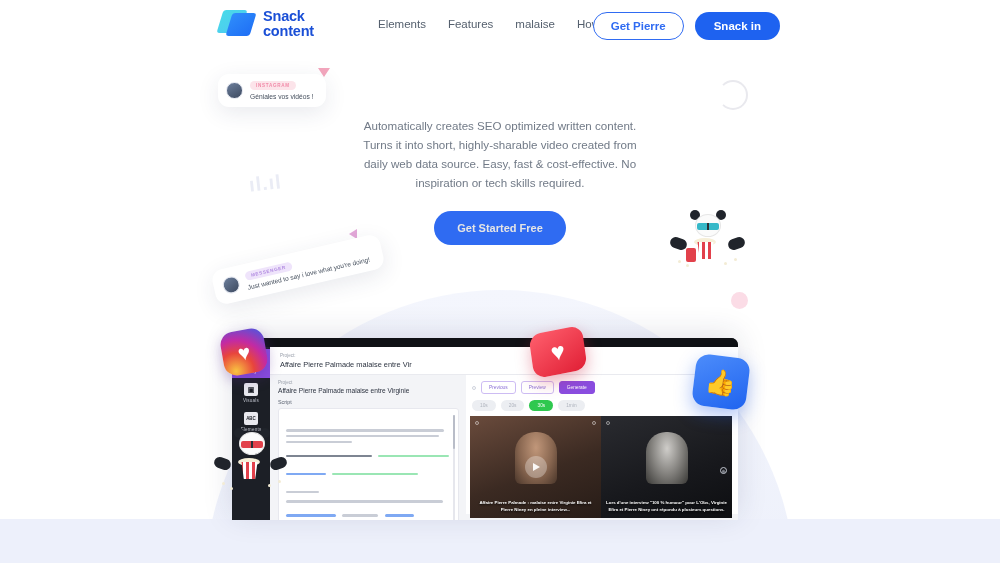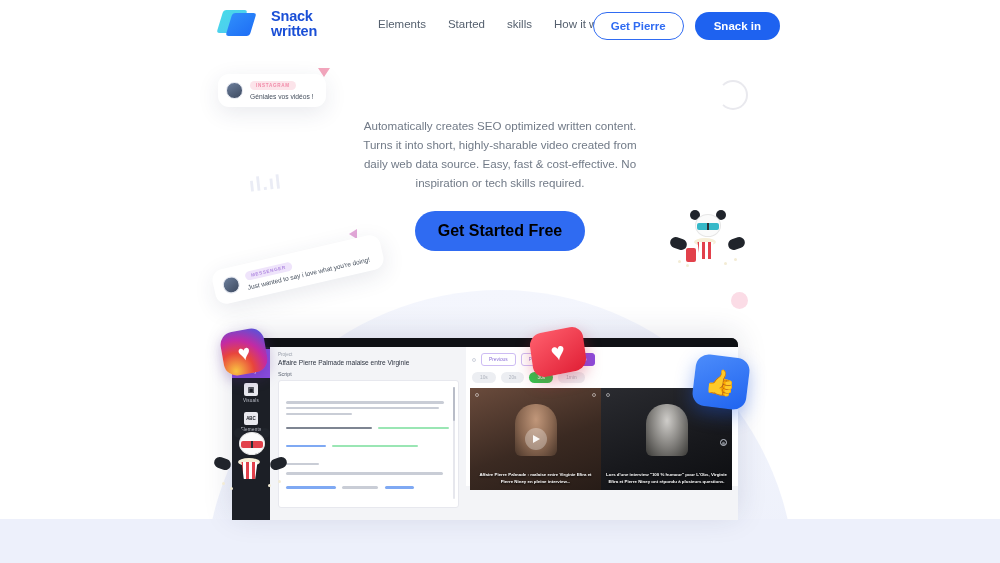--- a/index.html
+++ b/index.html
@@ -39,21 +39,21 @@
   .pink-arrow {
     position: absolute; z-index: 3;
     width: 0; height: 0;
   }
 
   
   header {
     position: absolute; top: 0; left: 0; width: 1000px; height: 54px;
     display: flex; align-items: center; z-index: 20;
   }
-  .logo { position: absolute; left: 220px; top: 9px; display: flex; align-items: center; gap: 17px; }
+  .logo { position: absolute; left: 220px; top: 9px; display: flex; align-items: center; gap: 9px; }
   .logo-mark { position: relative; width: 34px; height: 30px; }
   .logo-mark i {
     position: absolute; display: block;
     width: 24px; height: 23px;
     transform: skewX(-17deg);
     border-radius: 3px;
   }
   .logo-mark i.back  { left: 0px;  top: 1px; background: linear-gradient(135deg,#3fd8e8,#45c6f0); opacity: .95; }
   .logo-mark i.front { left: 9px;  top: 4px; background: linear-gradient(135deg,#2f8dfb,#1f6ff5); }
   .logo-text { line-height: 1.02; font-weight: 800; font-size: 14.5px; color: #1a4fd6; letter-spacing: -0.2px; }
@@ -80,22 +80,22 @@
   .hero h1 {
     font-size: 29.5px; font-weight: 800; letter-spacing: -0.6px;
     color: #131820; line-height: 1.38; max-width: 620px; margin: 0 auto;
   }
   .hero p.sub {
     margin: 22px auto 0; max-width: 300px;
     font-size: 11.6px; line-height: 1.63; color: #717a87;
   }
   .cta-wrap { margin-top: 18px; }
   .btn-cta {
-    border: none; background: #2f6bf2; color: #000000;
-    border-radius: 22px; font-size: 16px; font-weight: 600;
+    border: none; background: #2f6bf2; color: #e5e5e5;
+    border-radius: 22px; font-size: 11px; font-weight: 600;
     padding: 11px 23px; cursor: pointer;
   }
 
   
   .tcard {
     position: absolute; background: #fff; border-radius: 11px;
     box-shadow: 0 6px 22px rgba(40,50,90,.10);
     display: flex; align-items: center; gap: 7px;
     padding: 7px 12px 7px 8px; z-index: 12;
   }
@@ -299,28 +299,28 @@
   <div class="pink-arrow" style="left:349px; top:229px; border-top:5px solid transparent; border-bottom:5px solid transparent; border-right:8px solid #e3a7d8;"></div>
 
   <header>
     <div class="logo">
       <div class="logo-mark">
         <i class="back"></i>
           <i class="front"></i>
       </div>
       <div class="logo-text">
         <span>Snack</span>
-        <span>written</span>
+        <span>content</span>
       </div>
     </div>
 
     <nav class="mainnav">
       <a href="#">Elements</a>
-      <a href="#">Started</a>
-      <a href="#">skills</a>
+      <a href="#">Features</a>
+      <a href="#">malaise</a>
       <a href="#">How it works ?</a>
     </nav>
 
     <div class="header-actions">
       <button class="btn-ghost">Get Pierre</button>
       <button class="btn-solid">Snack in</button>
     </div>
   </header>
 
   <section class="hero">
@@ -390,20 +390,24 @@
           <div class="side-ico">▣</div>
           <div class="side-lbl">Visuals</div>
         </div>
         <div class="side-item">
           <div class="side-ico" style="font-size:4.5px;">ABC</div>
           <div class="side-lbl">Elements</div>
         </div>
       </div>
 
       <div class="mock-main">
+        <div class="mock-headerbar">
+          <div class="lbl-mini">Project:</div>
+          <div class="proj-title">Affaire Pierre Palmade malaise entre Vir</div>
+        </div>
 
         <div class="mock-cols">
           <div class="col-editor">
             <div class="lbl-mini">Project</div>
             <div class="proj-title" style="font-size:6.6px;">Affaire Pierre Palmade malaise entre Virginie</div>
             <div class="lbl-mini" style="margin-top:5px; font-size:5.4px; color:#5c6472;">Script</div>
             <div class="editor-card">
               <span class="script-line" style="width:96%; margin-top:14px;"></span>
               <span class="script-line" style="width:93%;"></span>
               <span class="script-line" style="width:40%;"></span>

